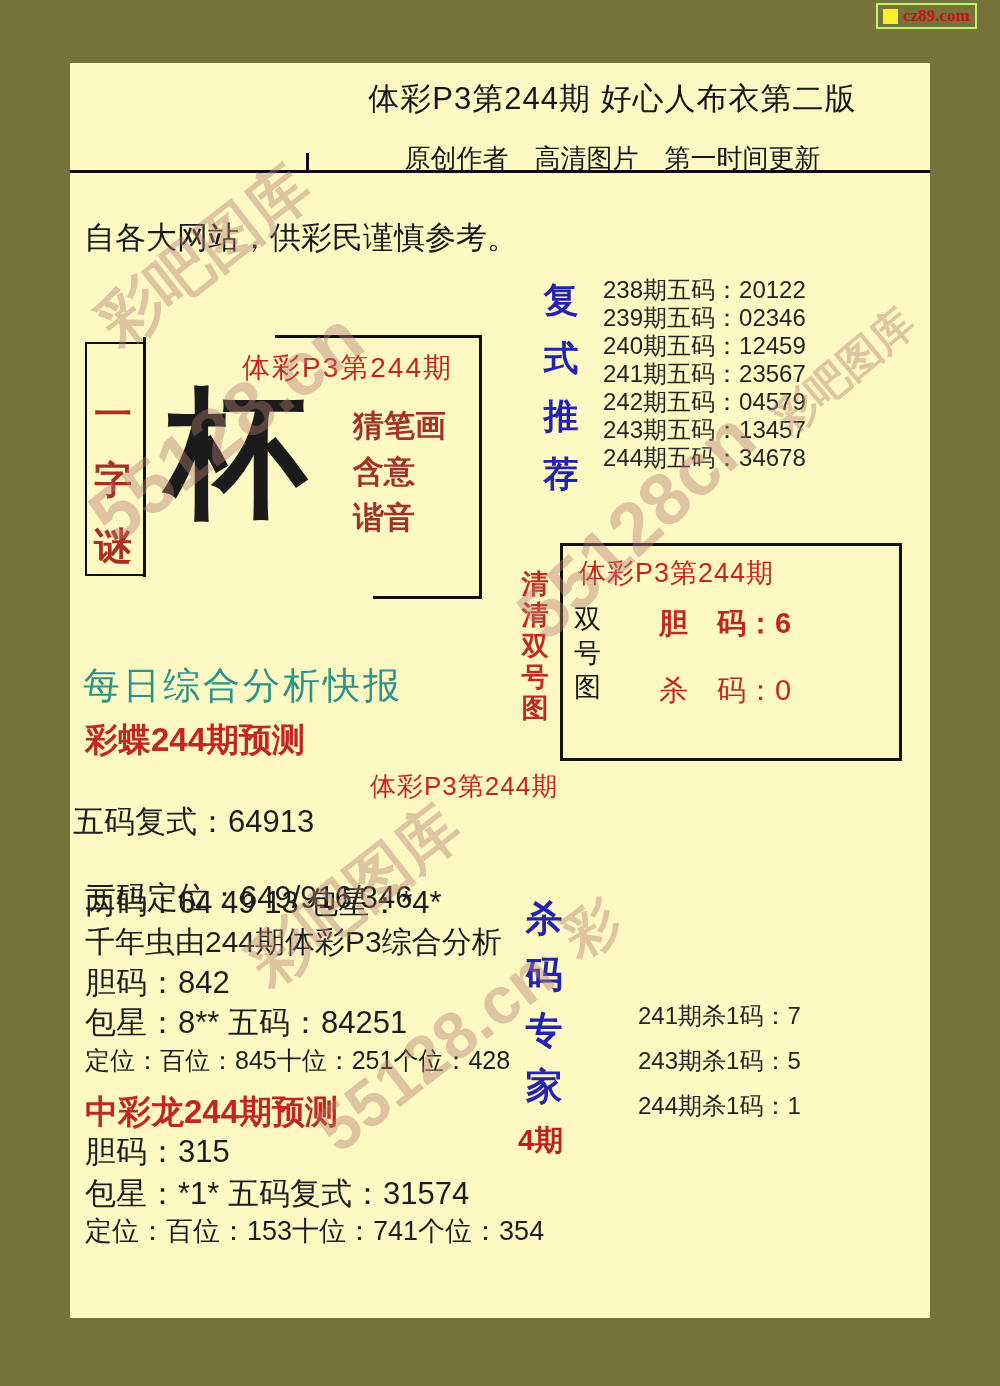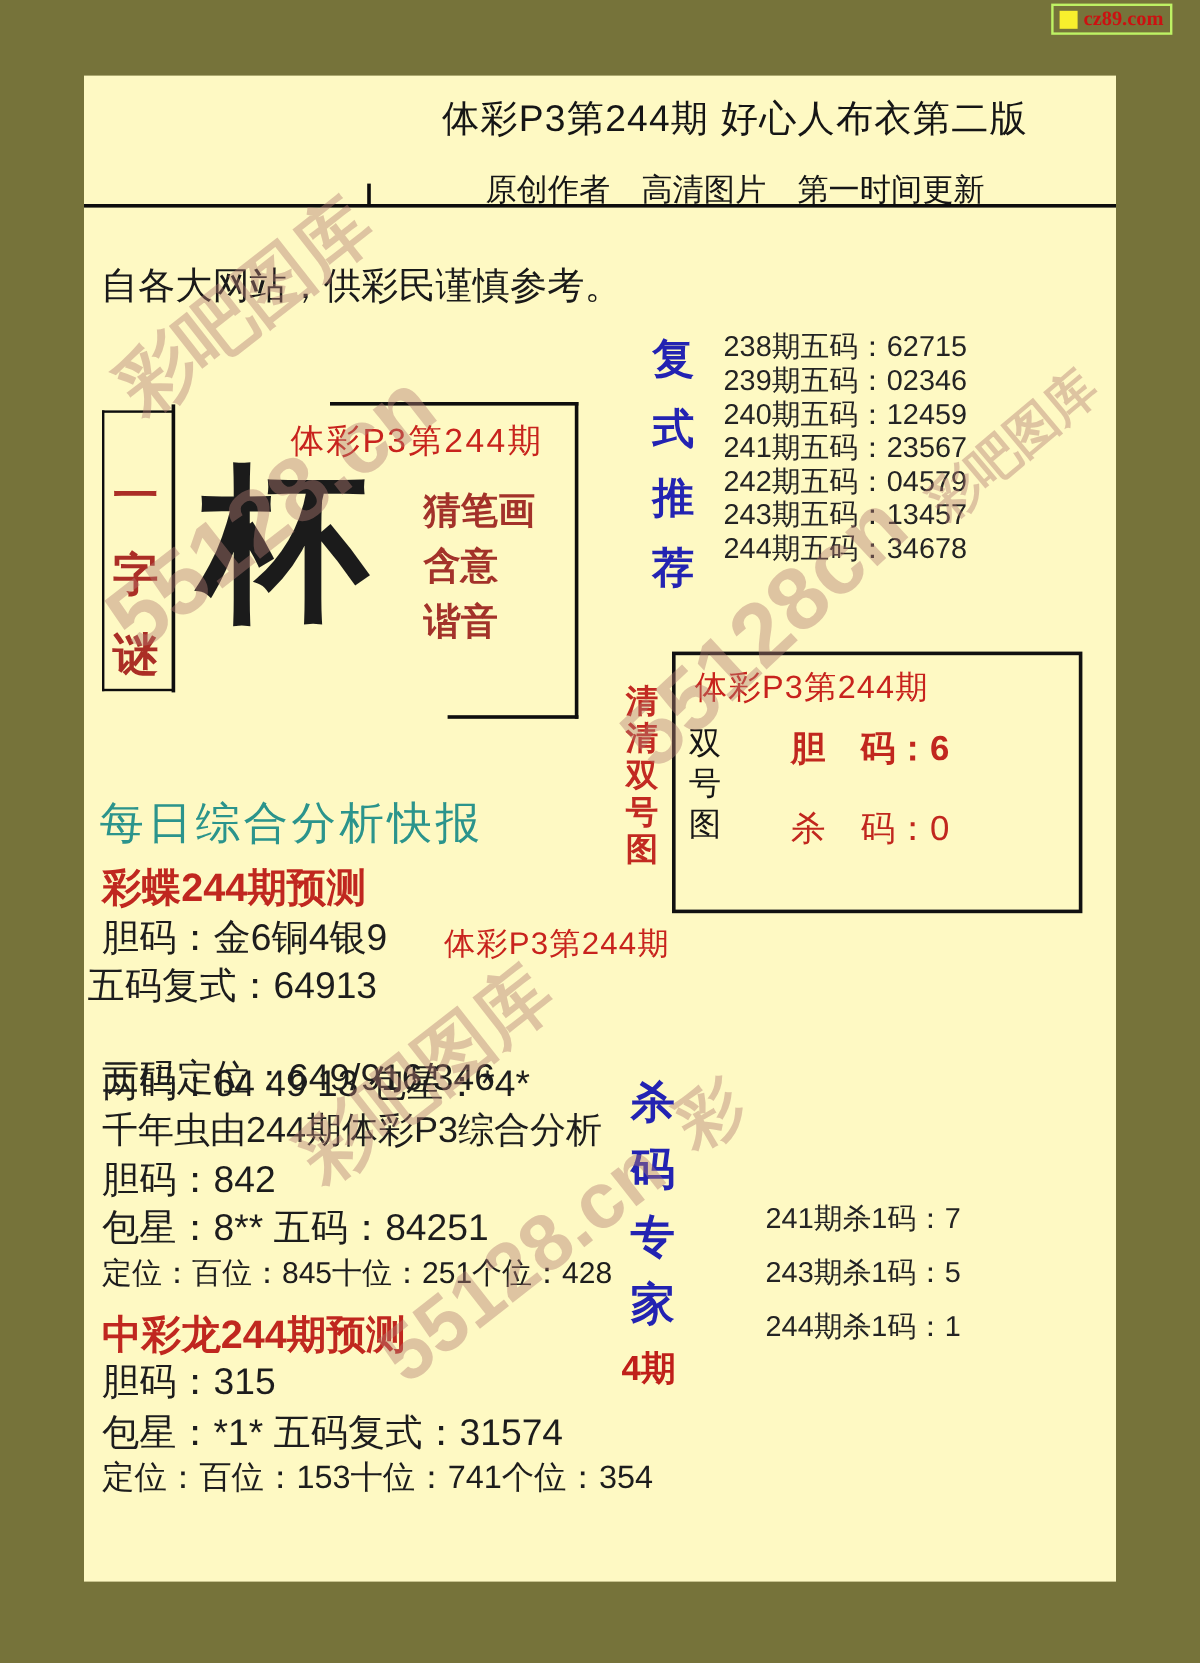--- a/index.html
+++ b/index.html
@@ -119,21 +119,21 @@
   </div>
   <div id="header-tick" class="abs"></div>
   <div id="header-rule" class="abs"></div>
 
   <div id="intro" class="abs">
     <div>自各大网站，供彩民谨慎参考。</div>
   </div>
 
   <div id="fushi-heading" class="abs">复式推荐</div>
   <div id="fushi-list" class="abs">
-    <div>238期五码：62715</div>
+    <div>238期五码：20122</div>
     <div>239期五码：02346</div>
     <div>240期五码：12459</div>
     <div>241期五码：23567</div>
     <div>242期五码：04579</div>
     <div>243期五码：13457</div>
     <div>244期五码：34678</div>
   </div>
 
   <div id="rb-top-left" class="abs bline"></div>
   <div id="rb-left" class="abs bline"></div>
@@ -155,21 +155,20 @@
   <div id="qq-label" class="abs">清清双号图</div>
   <div id="qq-box" class="abs">
     <div id="qq-box-title" class="abs">体彩P3第244期</div>
     <div id="qq-side-label" class="abs">双号图</div>
     <div id="qq-dan" class="abs">胆　码：6</div>
     <div id="qq-sha" class="abs">杀　码：0</div>
   </div>
 
   <div id="daily-heading" class="abs">每日综合分析快报</div>
   <div id="caidie-title" class="abs">彩蝶244期预测</div>
-  <div id="cd-l0" class="abs bl">胆码：金6铜4银9</div>
   <div id="caidie-period-tag" class="abs">体彩P3第244期</div>
   <div id="cd-l1" class="abs bl">五码复式：64913</div>
   <div id="cd-l2" class="abs bl">三码定位：649/916/346</div>
   <div id="cd-l3" class="abs bl">两码：64 49 13 包星：*4*</div>
 
   <div id="qn-l0" class="abs bl">千年虫由244期体彩P3综合分析</div>
   <div id="qn-l1" class="abs bl">胆码：842</div>
   <div id="qn-l2" class="abs bl">包星：8** 五码：84251</div>
   <div id="qn-l3" class="abs bl">定位：百位：845十位：251个位：428</div>
 

